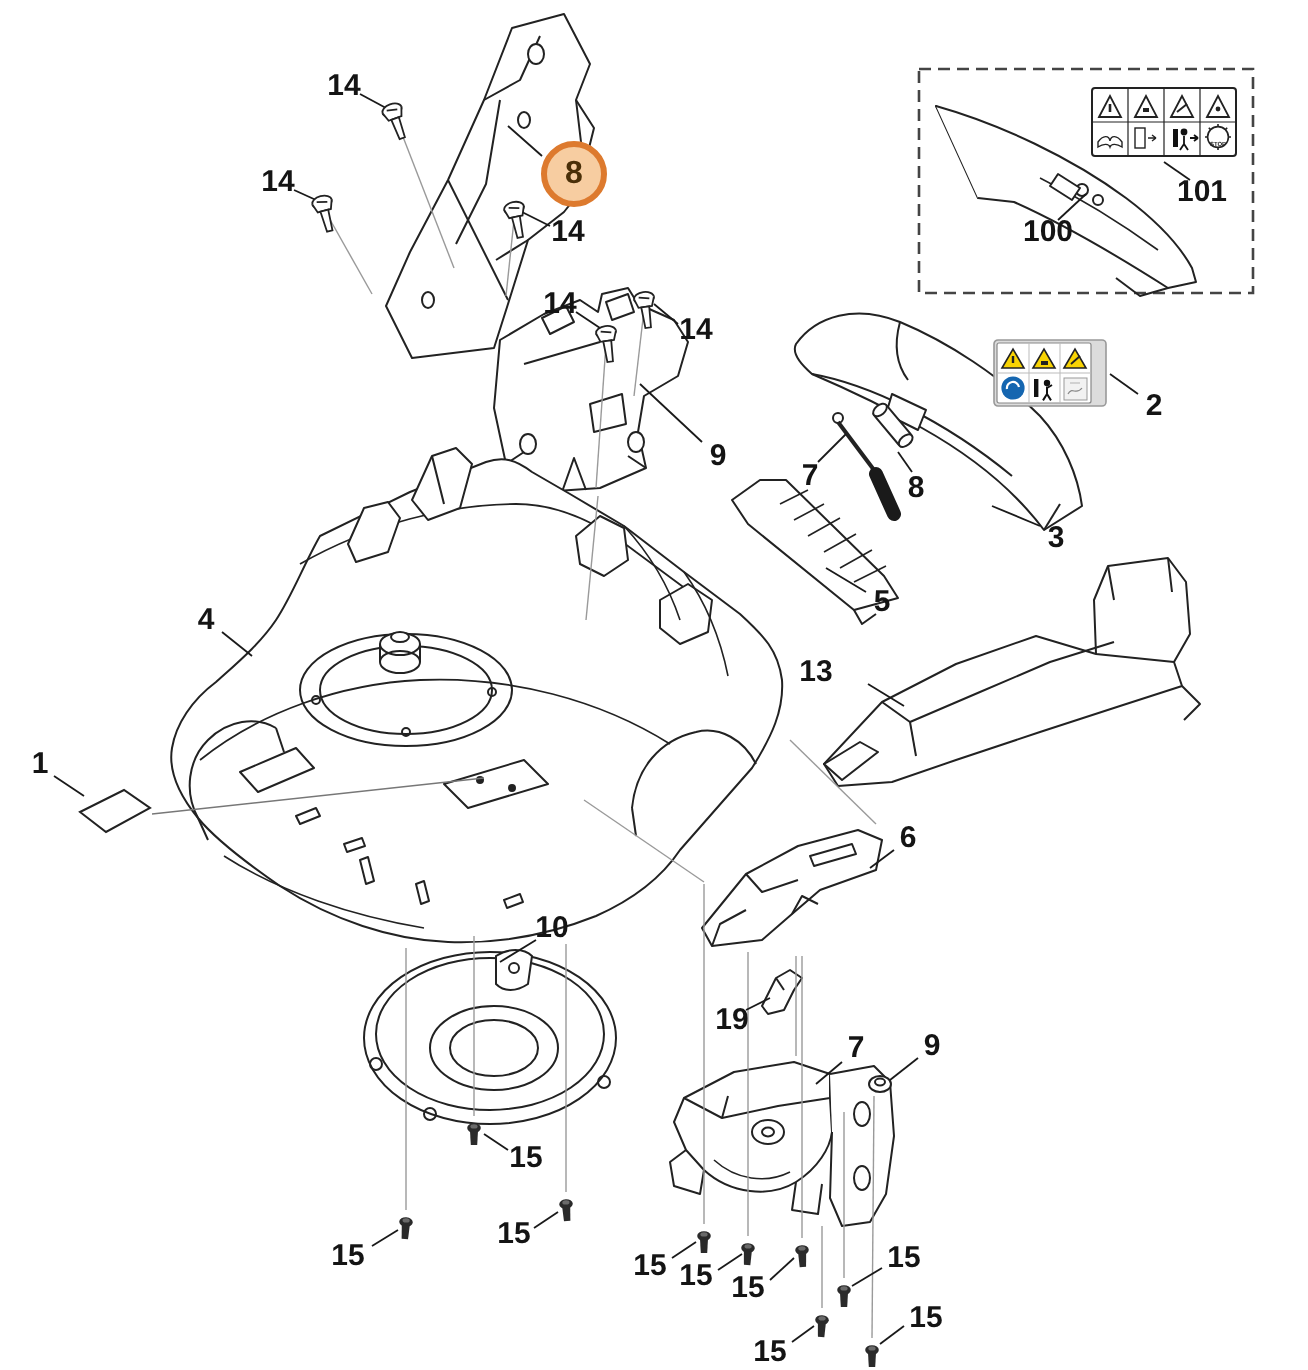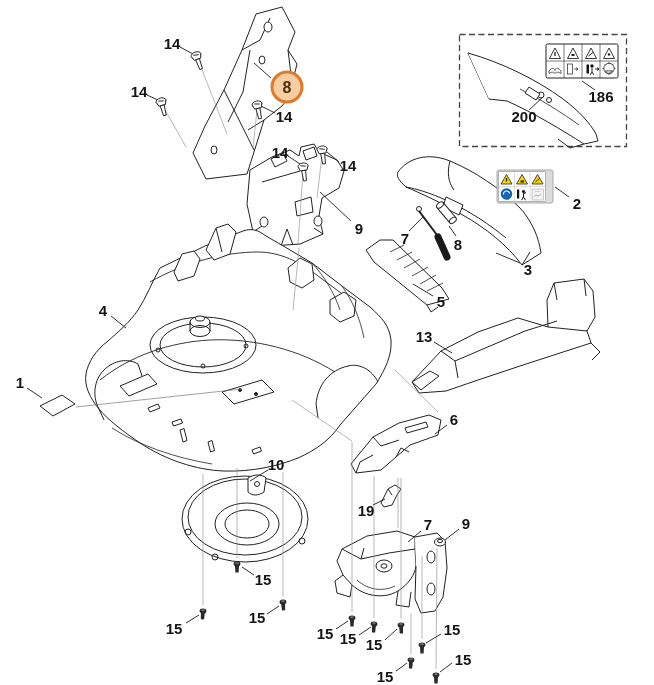--- a/index.html
+++ b/index.html
@@ -312,30 +312,30 @@
 <div class="callout" style="left:139px;top:91px">14</div>
 <div class="callout hl" style="left:287px;top:87px">8</div>
 <div class="callout" style="left:284px;top:116px">14</div>
 <div class="callout" style="left:280px;top:152px">14</div>
 <div class="callout" style="left:348px;top:165px">14</div>
 <div class="callout" style="left:359px;top:228px">9</div>
 <div class="callout" style="left:405px;top:238px">7</div>
 <div class="callout" style="left:458px;top:244px">8</div>
 <div class="callout" style="left:528px;top:269px">3</div>
 <div class="callout" style="left:441px;top:301px">5</div>
-<div class="callout" style="left:424px;top:336px">13</div>
+<div class="callout" style="left:408px;top:336px">13</div>
 <div class="callout" style="left:103px;top:310px">4</div>
 <div class="callout" style="left:20px;top:382px">1</div>
 <div class="callout" style="left:276px;top:464px">10</div>
 <div class="callout" style="left:454px;top:419px">6</div>
 <div class="callout" style="left:366px;top:510px">19</div>
 <div class="callout" style="left:428px;top:524px">7</div>
 <div class="callout" style="left:466px;top:523px">9</div>
-<div class="callout" style="left:524px;top:116px">200</div>
-<div class="callout" style="left:601px;top:96px">186</div>
+<div class="callout" style="left:524px;top:116px">100</div>
+<div class="callout" style="left:601px;top:96px">101</div>
 <div class="callout" style="left:577px;top:203px">2</div>
 <div class="callout" style="left:263px;top:579px">15</div>
 <div class="callout" style="left:174px;top:628px">15</div>
 <div class="callout" style="left:257px;top:617px">15</div>
 <div class="callout" style="left:325px;top:633px">15</div>
 <div class="callout" style="left:348px;top:638px">15</div>
 <div class="callout" style="left:374px;top:644px">15</div>
 <div class="callout" style="left:452px;top:629px">15</div>
 <div class="callout" style="left:385px;top:676px">15</div>
 <div class="callout" style="left:463px;top:659px">15</div>

